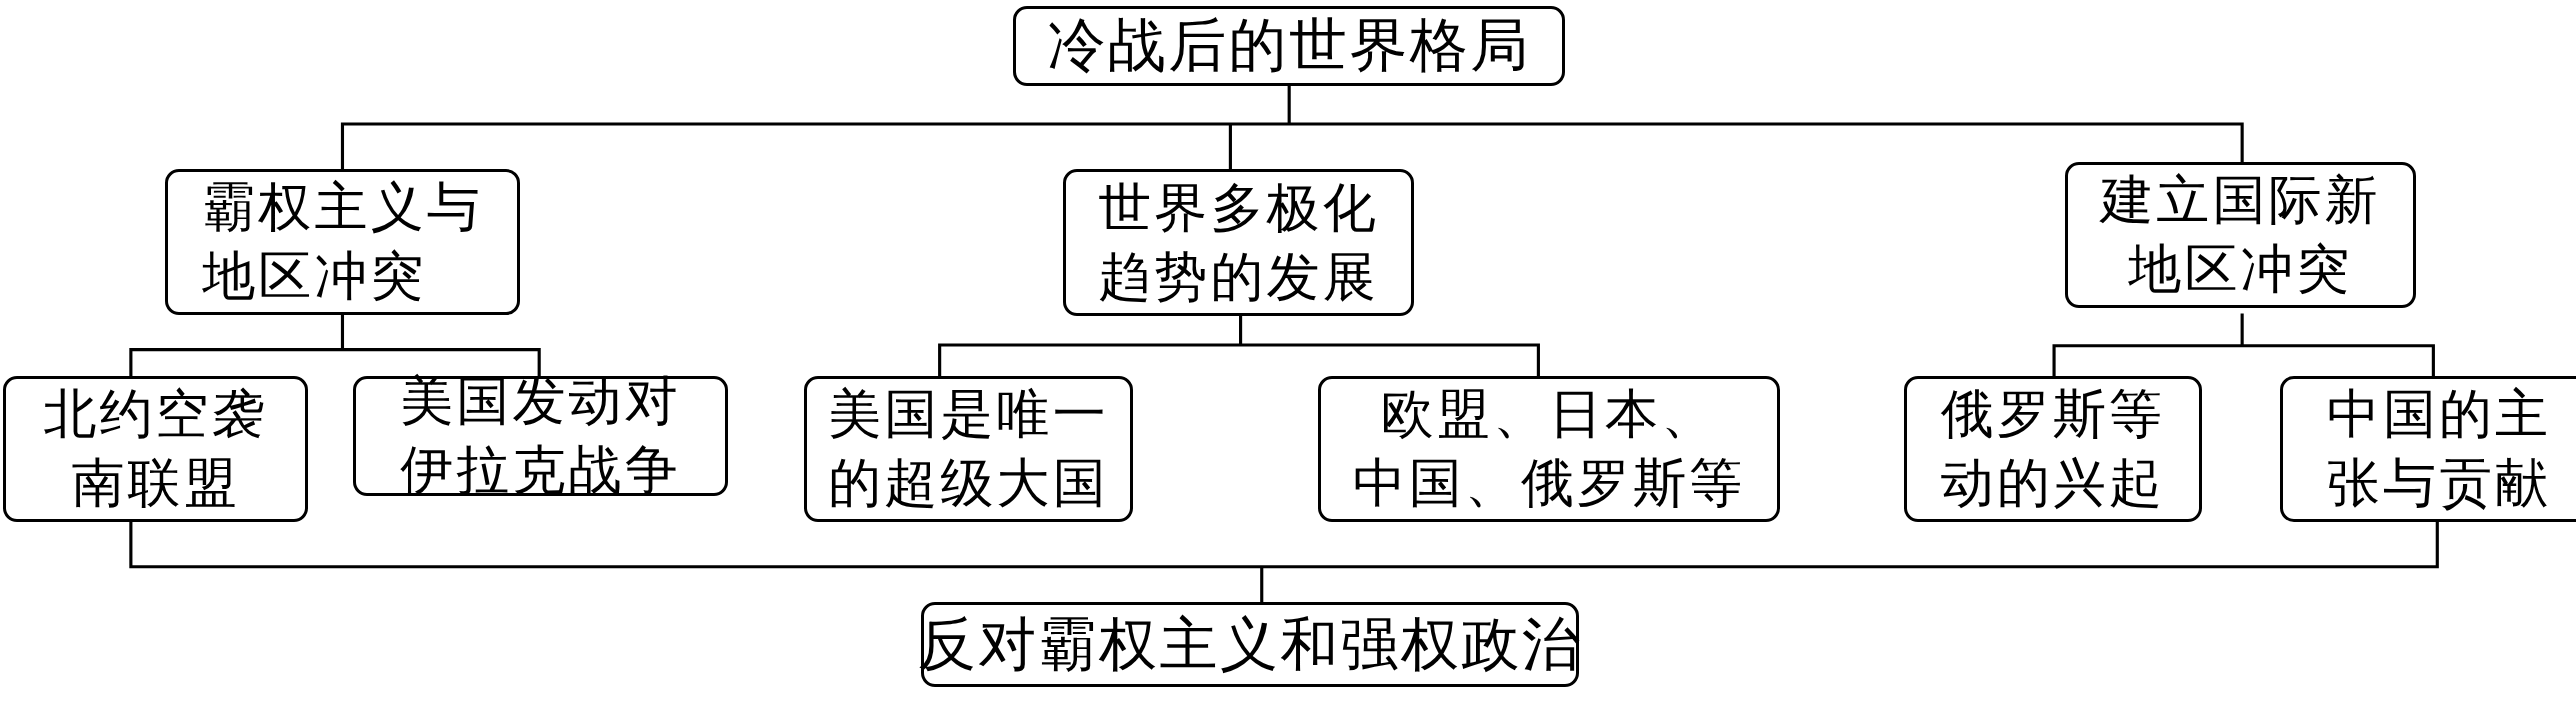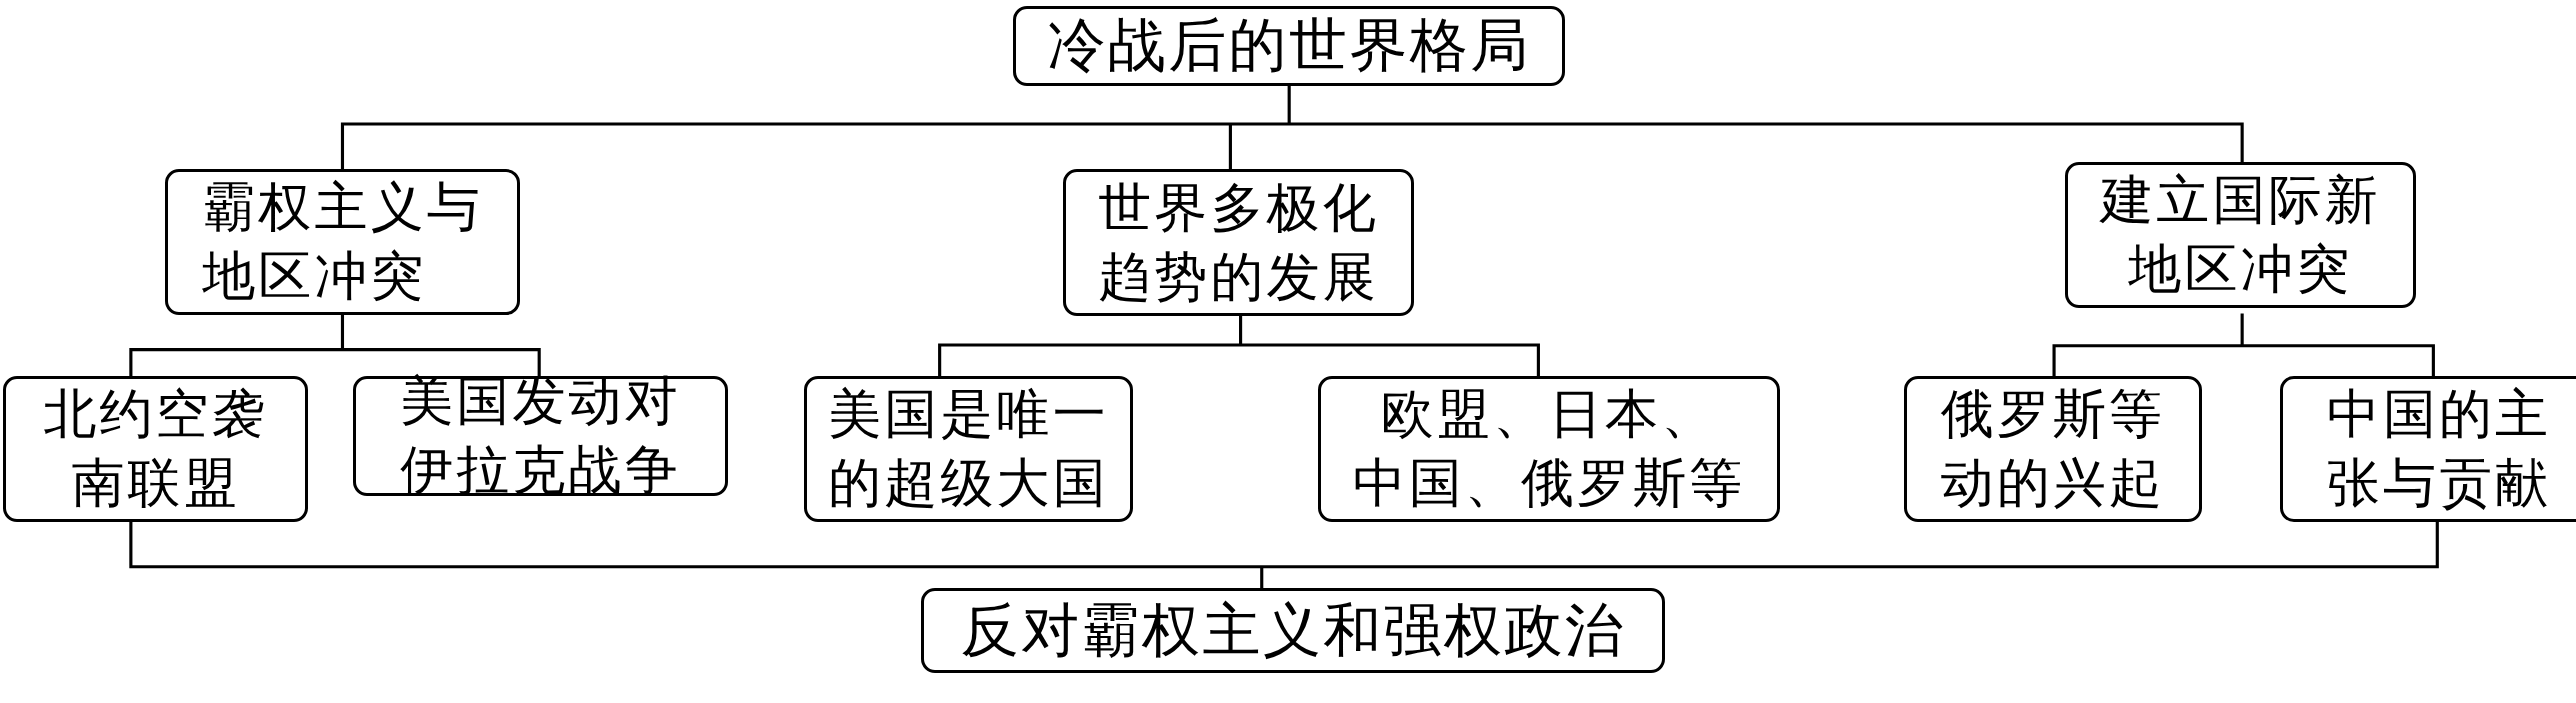--- a/index.html
+++ b/index.html
@@ -144,20 +144,20 @@
     </div>
   </div>
 
   <div class="node child-node" style="left:2280px; top:376px; width:318px; height:146px;">
     <div class="lines">
       <span class="ln">中国的主</span>
       <span class="ln">张与贡献</span>
     </div>
   </div>
 
-  <div class="node footer-node" style="left:921px; top:588px; width:744px; height:85px;">
+  <div class="node footer-node" style="left:921px; top:602px; width:658px; height:85px;">
     <div class="lines">
       <span class="ln">反对霸权主义和强权政治</span>
     </div>
   </div>
 
 </div>
 
 
 </body></html>

